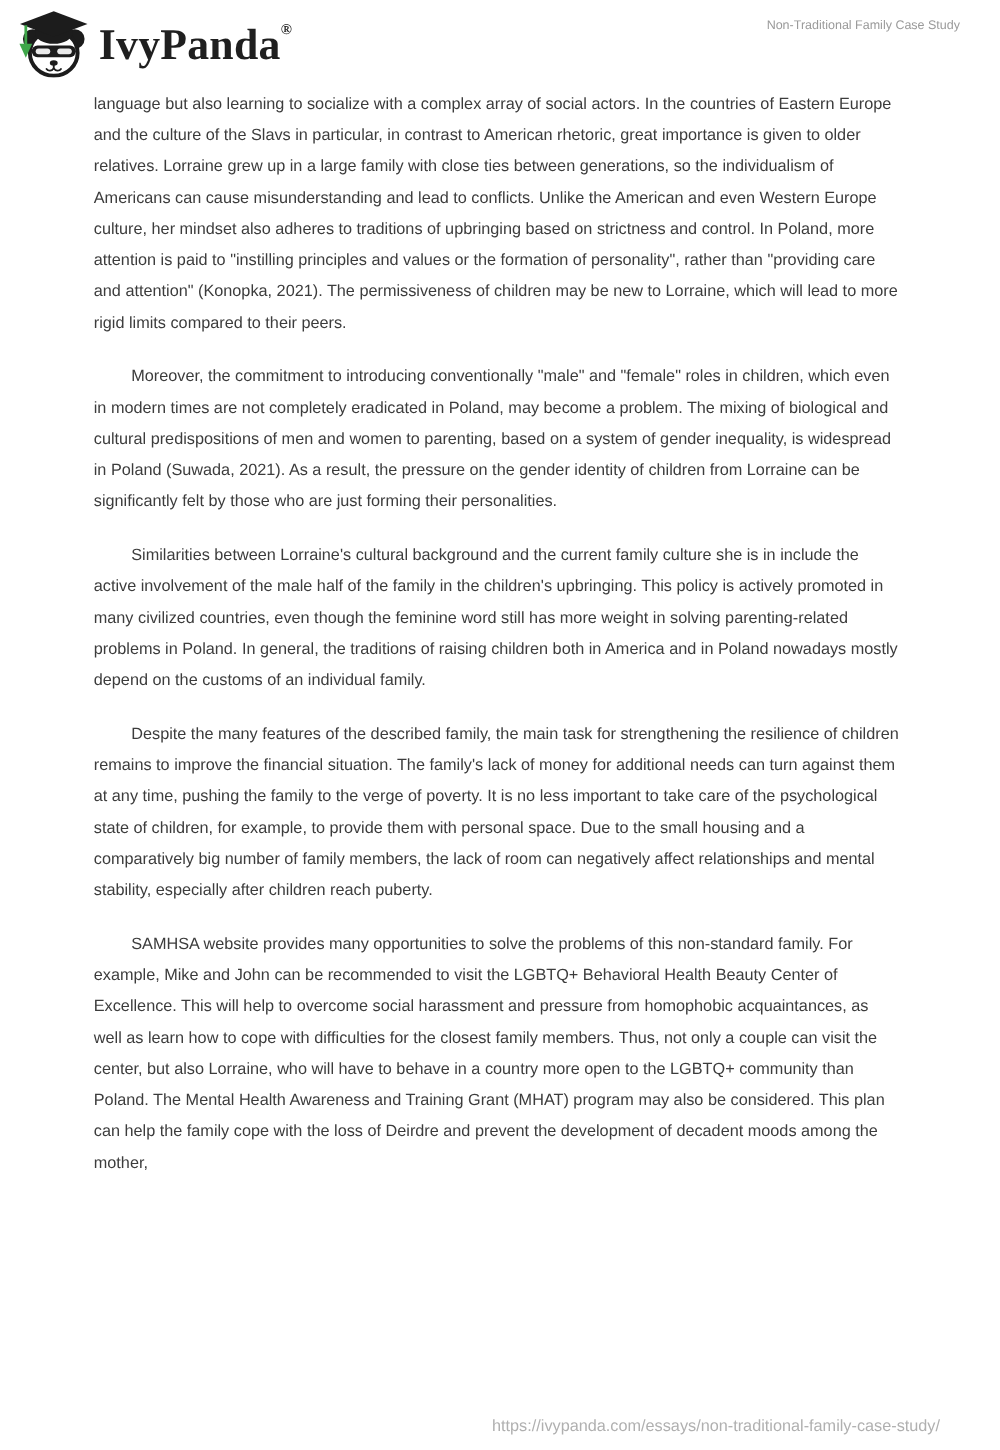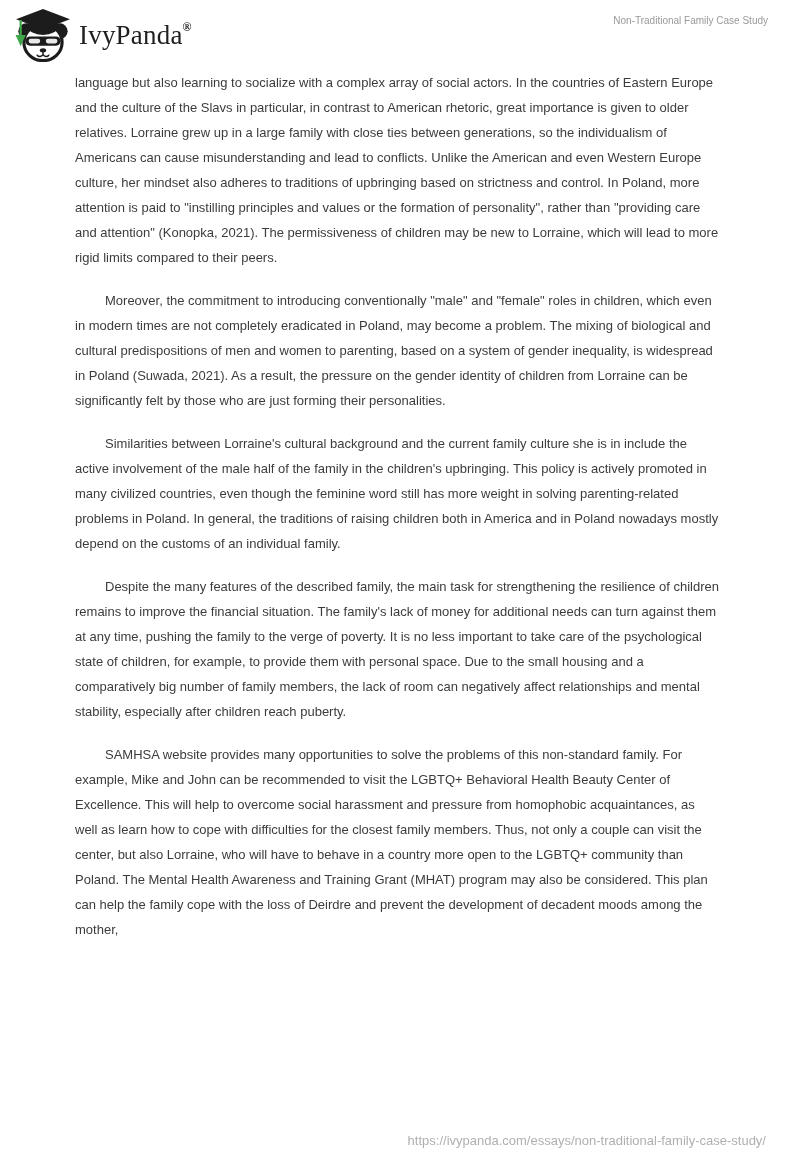--- a/index.html
+++ b/index.html
@@ -23,22 +23,22 @@
     display:flex;
     justify-content:space-between;
     align-items:flex-start;
     padding:8px 32px 0 14px;
     height:62px;
   }
   .brand{display:flex;align-items:center;gap:7px;}
   .logo{width:58px;height:54px;display:block;}
   .brand-name{
     font-family:"Liberation Serif", serif;
-    font-weight:normal;
-    font-size:27px;
+    font-weight:bold;
+    font-size:35px;
     color:var(--brand-text);
     letter-spacing:0.2px;
     line-height:1;
   }
   .reg-mark{
     font-family:"Liberation Serif", serif;
     font-weight:bold;
     font-size:12px;
     color:var(--brand-text);
     vertical-align:top;
@@ -57,21 +57,21 @@
   .para{
     font-size:13px;
     line-height:25px;
     color:var(--body-text);
     margin:0 0 18px 0;
     text-align:left;
   }
   .para.indent{text-indent:30px;}
   .page-footer{
     position:absolute;
-    right:34px;
+    right:48px;
     bottom:12px;
   }
   .footer-url{
     font-size:13px;
     color:var(--footer-text);
   }
 </style>
 </head>
 <body>
 

